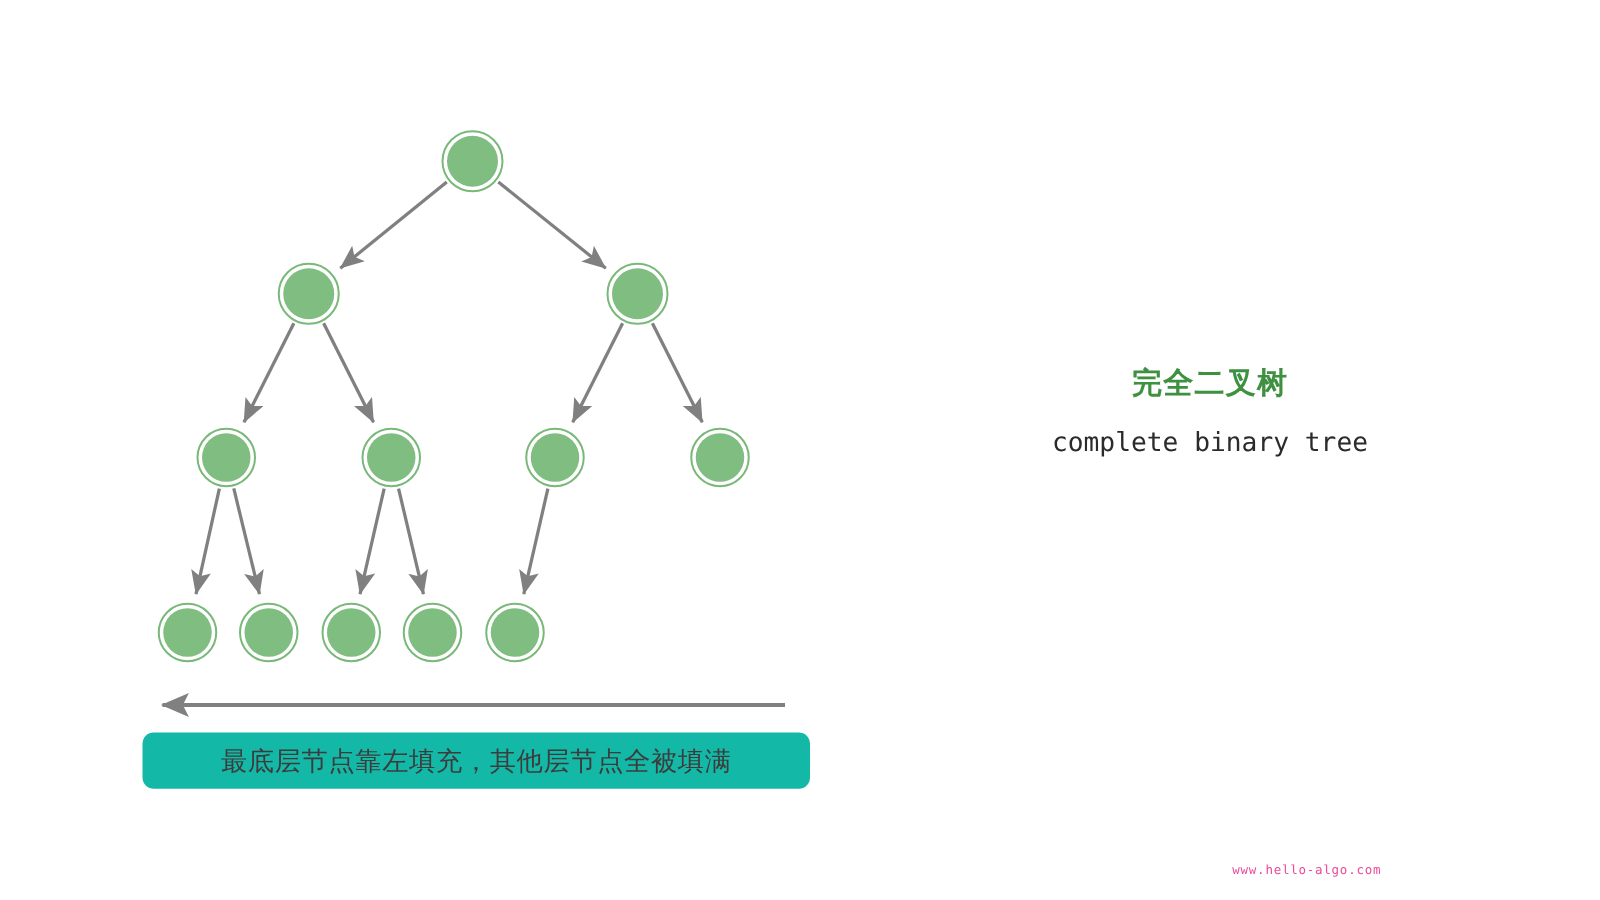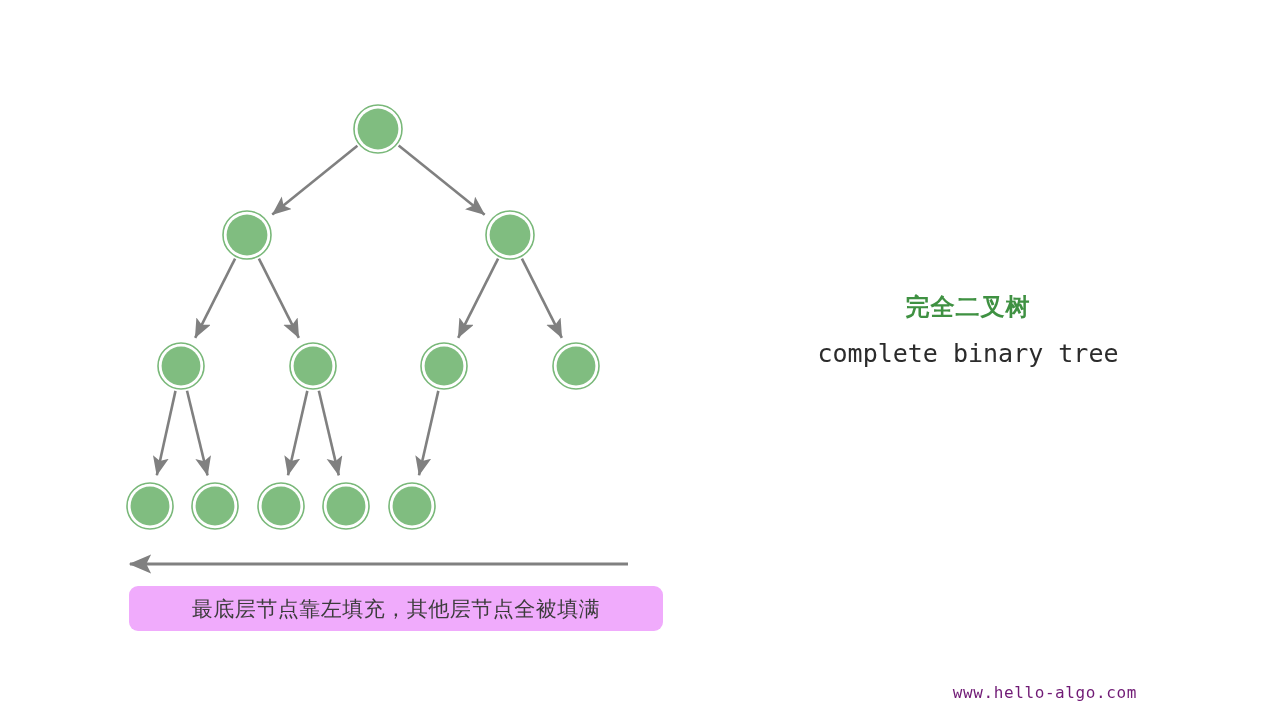--- a/index.html
+++ b/index.html
@@ -36,54 +36,53 @@
   .legend-title {
     font-family: "Liberation Sans", "DejaVu Sans", sans-serif;
     font-size: 24px;
     font-weight: bold;
     color: #3f9142;
     letter-spacing: 1px;
     line-height: 30px;
   }
   .legend-subtitle {
     font-family: "DejaVu Sans Mono", "Liberation Mono", monospace;
-    font-size: 25px;
+    font-size: 21px;
     font-weight: normal;
     color: #2b2b2b;
     line-height: 30px;
     margin-top: 17px;
     letter-spacing: 0px;
   }
   .caption-box {
     position: absolute;
     left: 114px;
     top: 586px;
     width: 534px;
     height: 45px;
-    background: #f0abfc;
+    background: #14b8a6;
     border-radius: 9px;
     display: flex;
     align-items: center;
     justify-content: center;
-    margin-left: 15px;
   }
   .caption-text {
     font-family: "Liberation Sans", "DejaVu Sans", sans-serif;
     font-size: 21px;
     color: #3c3c3c;
     letter-spacing: 0.5px;
     white-space: nowrap;
   }
   .watermark {
     position: absolute;
-    right: 15px;
+    right: 47px;
     bottom: 18px;
     font-family: "DejaVu Sans Mono", "Liberation Mono", monospace;
-    font-size: 16px;
-    color: #701a75;
+    font-size: 10px;
+    color: #ec4899;
     letter-spacing: 0.6px;
   }
 </style>
 </head>
 <body>
 
 <div id="stage">
 
   <svg id="tree-svg" viewBox="0 0 1280 720">
     <defs>

